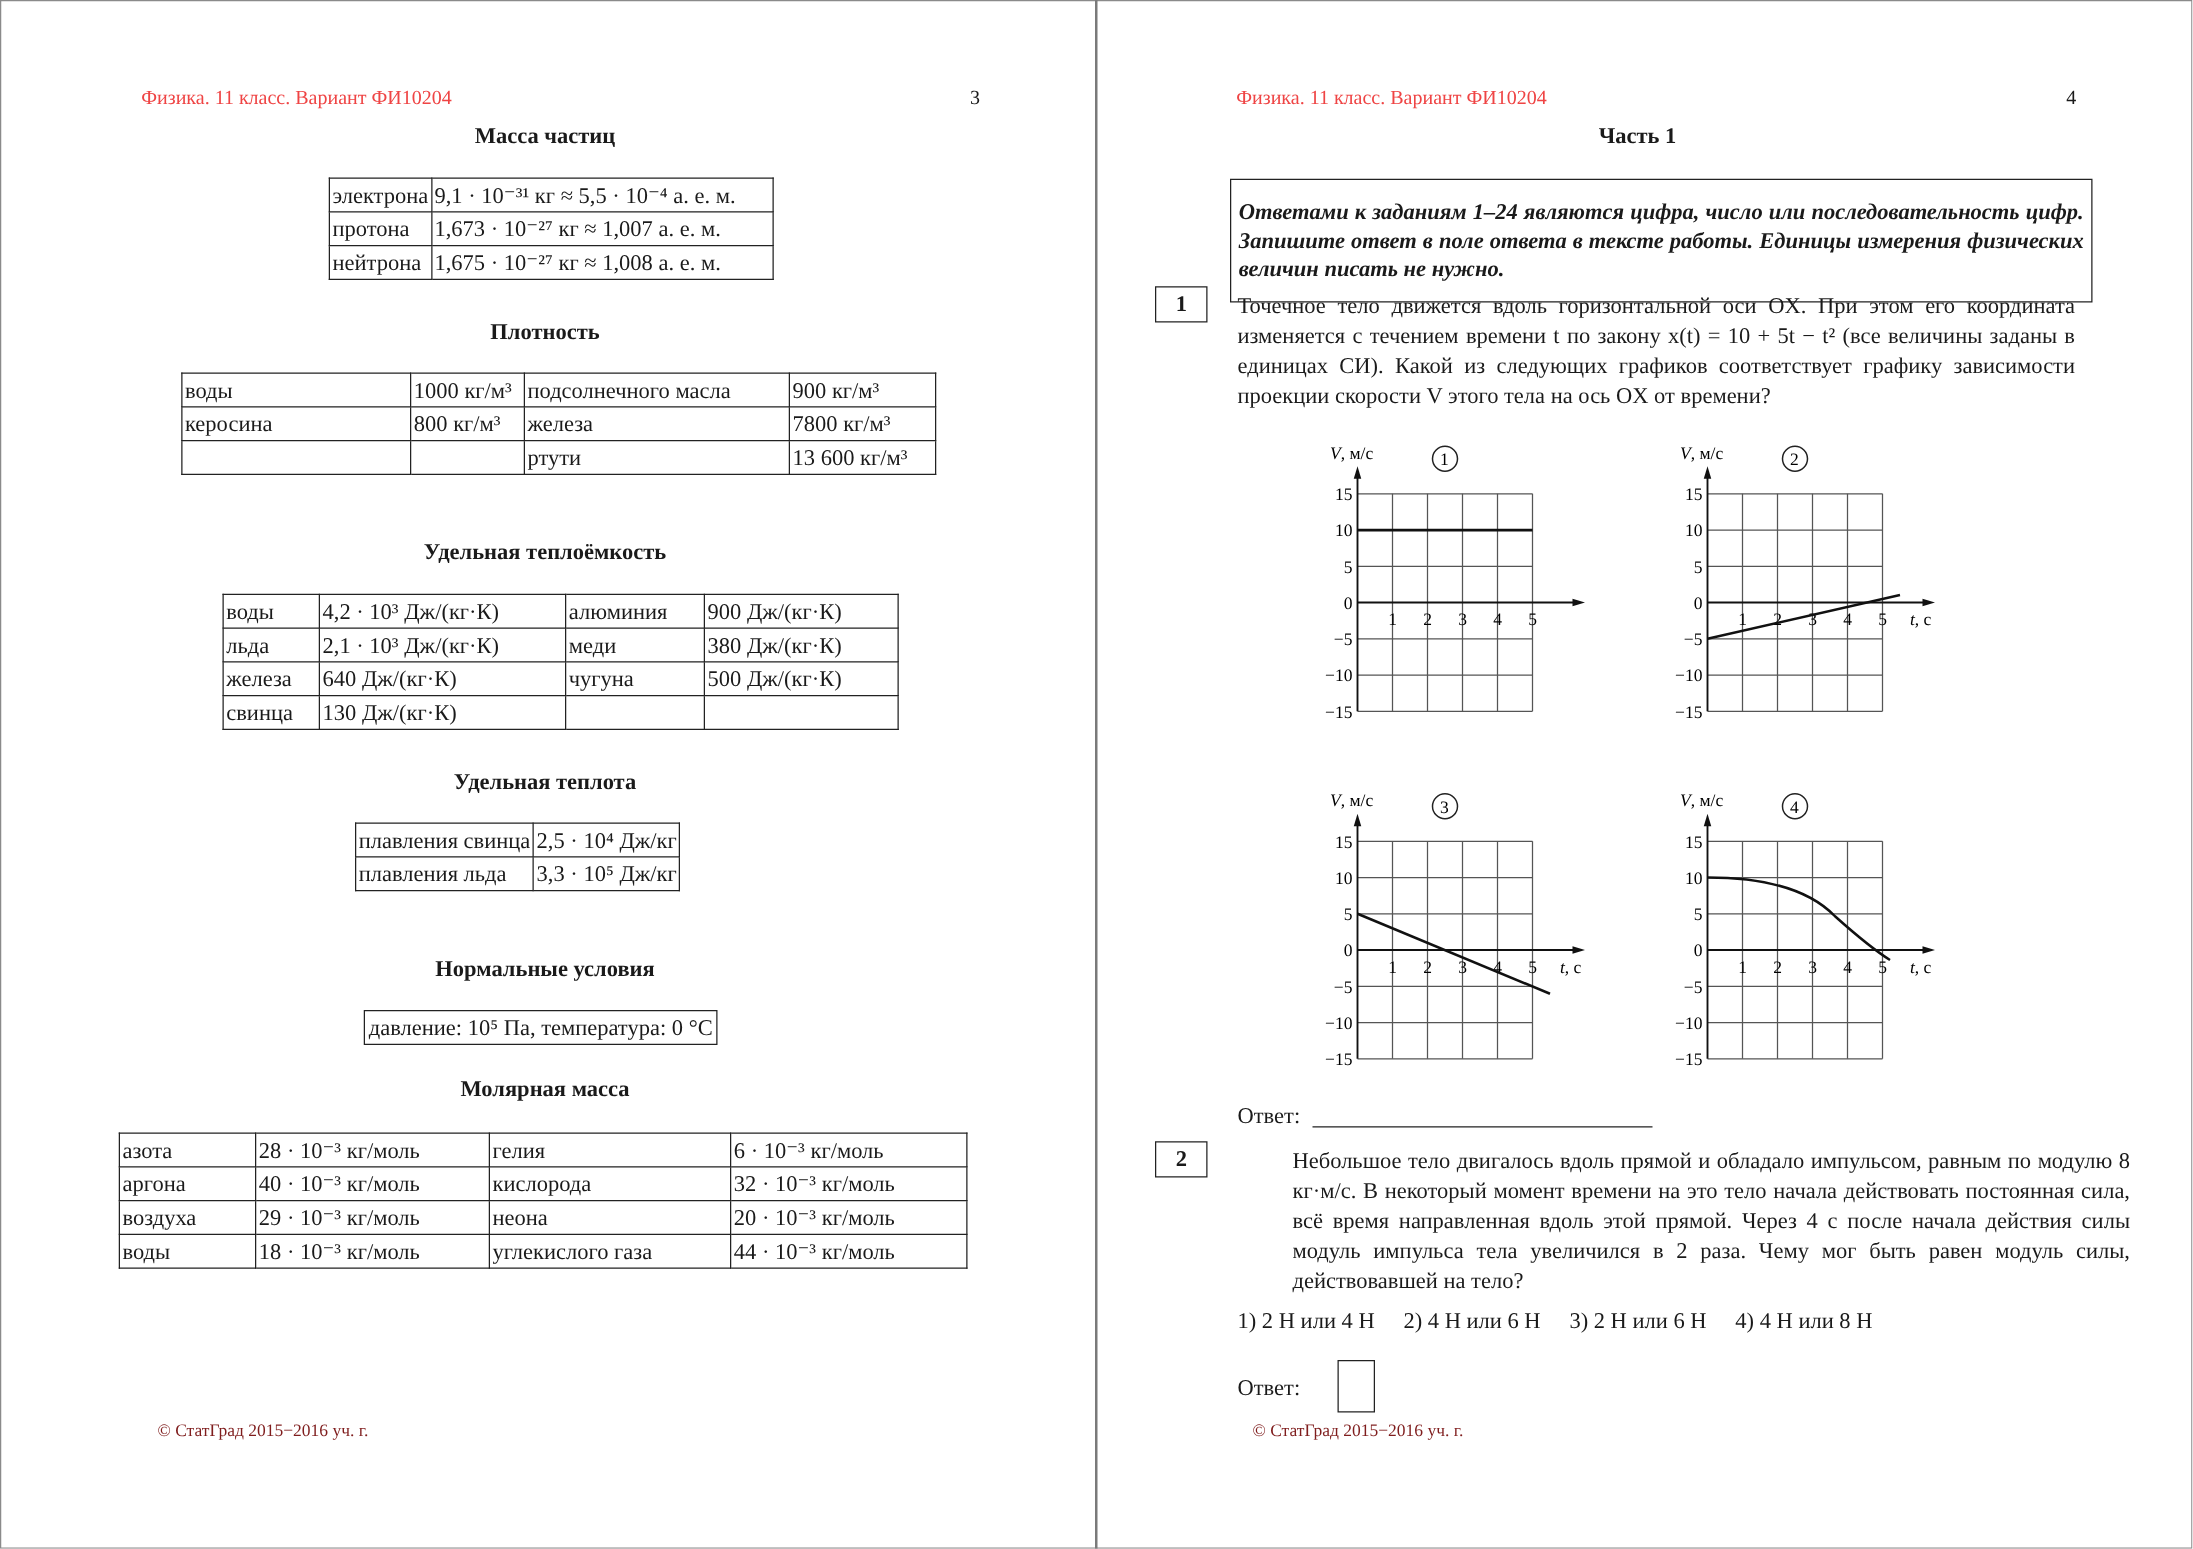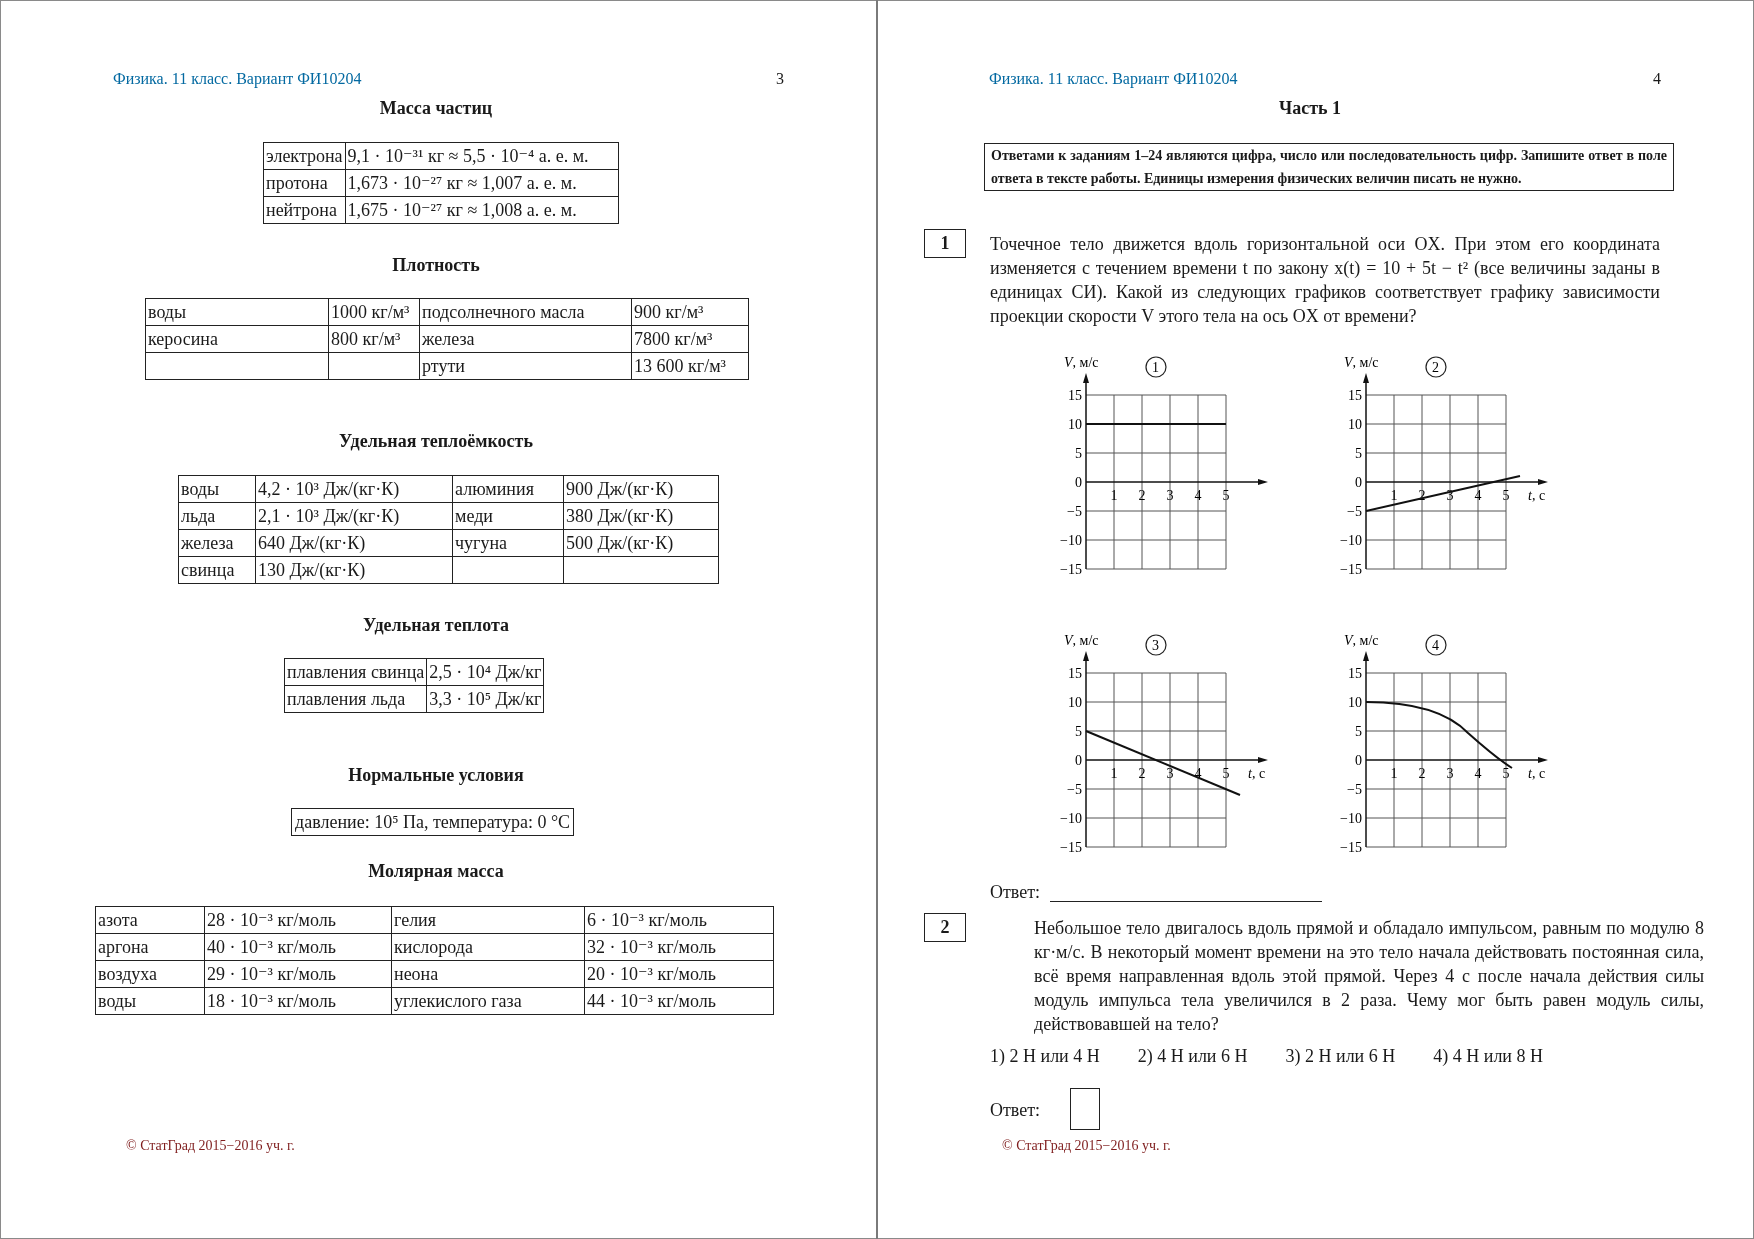--- a/index.html
+++ b/index.html
@@ -3,34 +3,34 @@
 <meta charset="utf-8">
 <style>
   html,body{margin:0;padding:0;}
   body{width:1754px;height:1239px;background:#ffffff;position:relative;overflow:hidden;
        font-family:"Liberation Serif","DejaVu Serif",serif;color:#1a1a1a;}
   .frame{position:absolute;left:0;top:0;width:1752px;height:1237px;border:1px solid #8a8a8a;}
   .divider{position:absolute;left:876px;top:0;width:2px;height:1239px;background:#7a7a7a;}
   .page{position:absolute;top:0;height:1239px;}
   .page-left{left:0;width:876px;}
   .page-right{left:878px;width:876px;}
-  .hdr{position:absolute;top:70px;font-size:16px;color:#0369a1;}
+  .hdr{position:absolute;top:70px;font-size:16px;color:#ef4444;}
   .pnum{position:absolute;top:70px;font-size:16px;}
   .sec-title{position:absolute;font-weight:bold;font-size:18px;text-align:center;width:876px;left:0;}
   table.t{position:absolute;border-collapse:collapse;font-size:18px;}
   table.t td{border:1.5px solid #222;padding:0 2px;height:26px;line-height:26px;white-space:nowrap;vertical-align:middle;}
   .boxed{position:absolute;border:1.5px solid #222;font-size:18px;padding:0 3px;line-height:26px;}
   .footer{position:absolute;font-size:14px;color:#7f1d1d;}
-  .instr{position:absolute;left:106px;top:143px;width:676px;border:1.5px solid #222;padding:0 6px;
-         font-weight:bold;font-size:14px;line-height:23px;text-align:justify;}
+  .instr{position:absolute;left:106px;top:143px;width:676px;border:1.5px solid #222;padding:14px 6px;
+         font-style:italic;font-weight:bold;font-size:18px;line-height:23px;text-align:justify;}
   .qnum{position:absolute;width:40px;height:27px;border:1.5px solid #222;text-align:center;
         font-weight:bold;font-size:18px;line-height:27px;}
   .qtext{position:absolute;left:112px;width:670px;font-size:18px;line-height:24px;text-align:justify;}
   .graph{position:absolute;}
-  .options{position:absolute;left:112px;top:1046px;font-size:18px;display:flex;gap:38px;align-items:center;}
+  .options{position:absolute;left:112px;top:1046px;font-size:18px;display:flex;gap:23px;align-items:center;}
   .options span{white-space:nowrap;}
   .answer-label{position:absolute;font-size:18px;}
   .answer-line{position:absolute;border-bottom:1.2px solid #222;height:20px;}
   .answer-box{position:absolute;width:28px;height:40px;border:1.5px solid #222;}
 </style>
 </head>
 <body>
 
 <div class="frame"></div>
 <div class="divider"></div>

